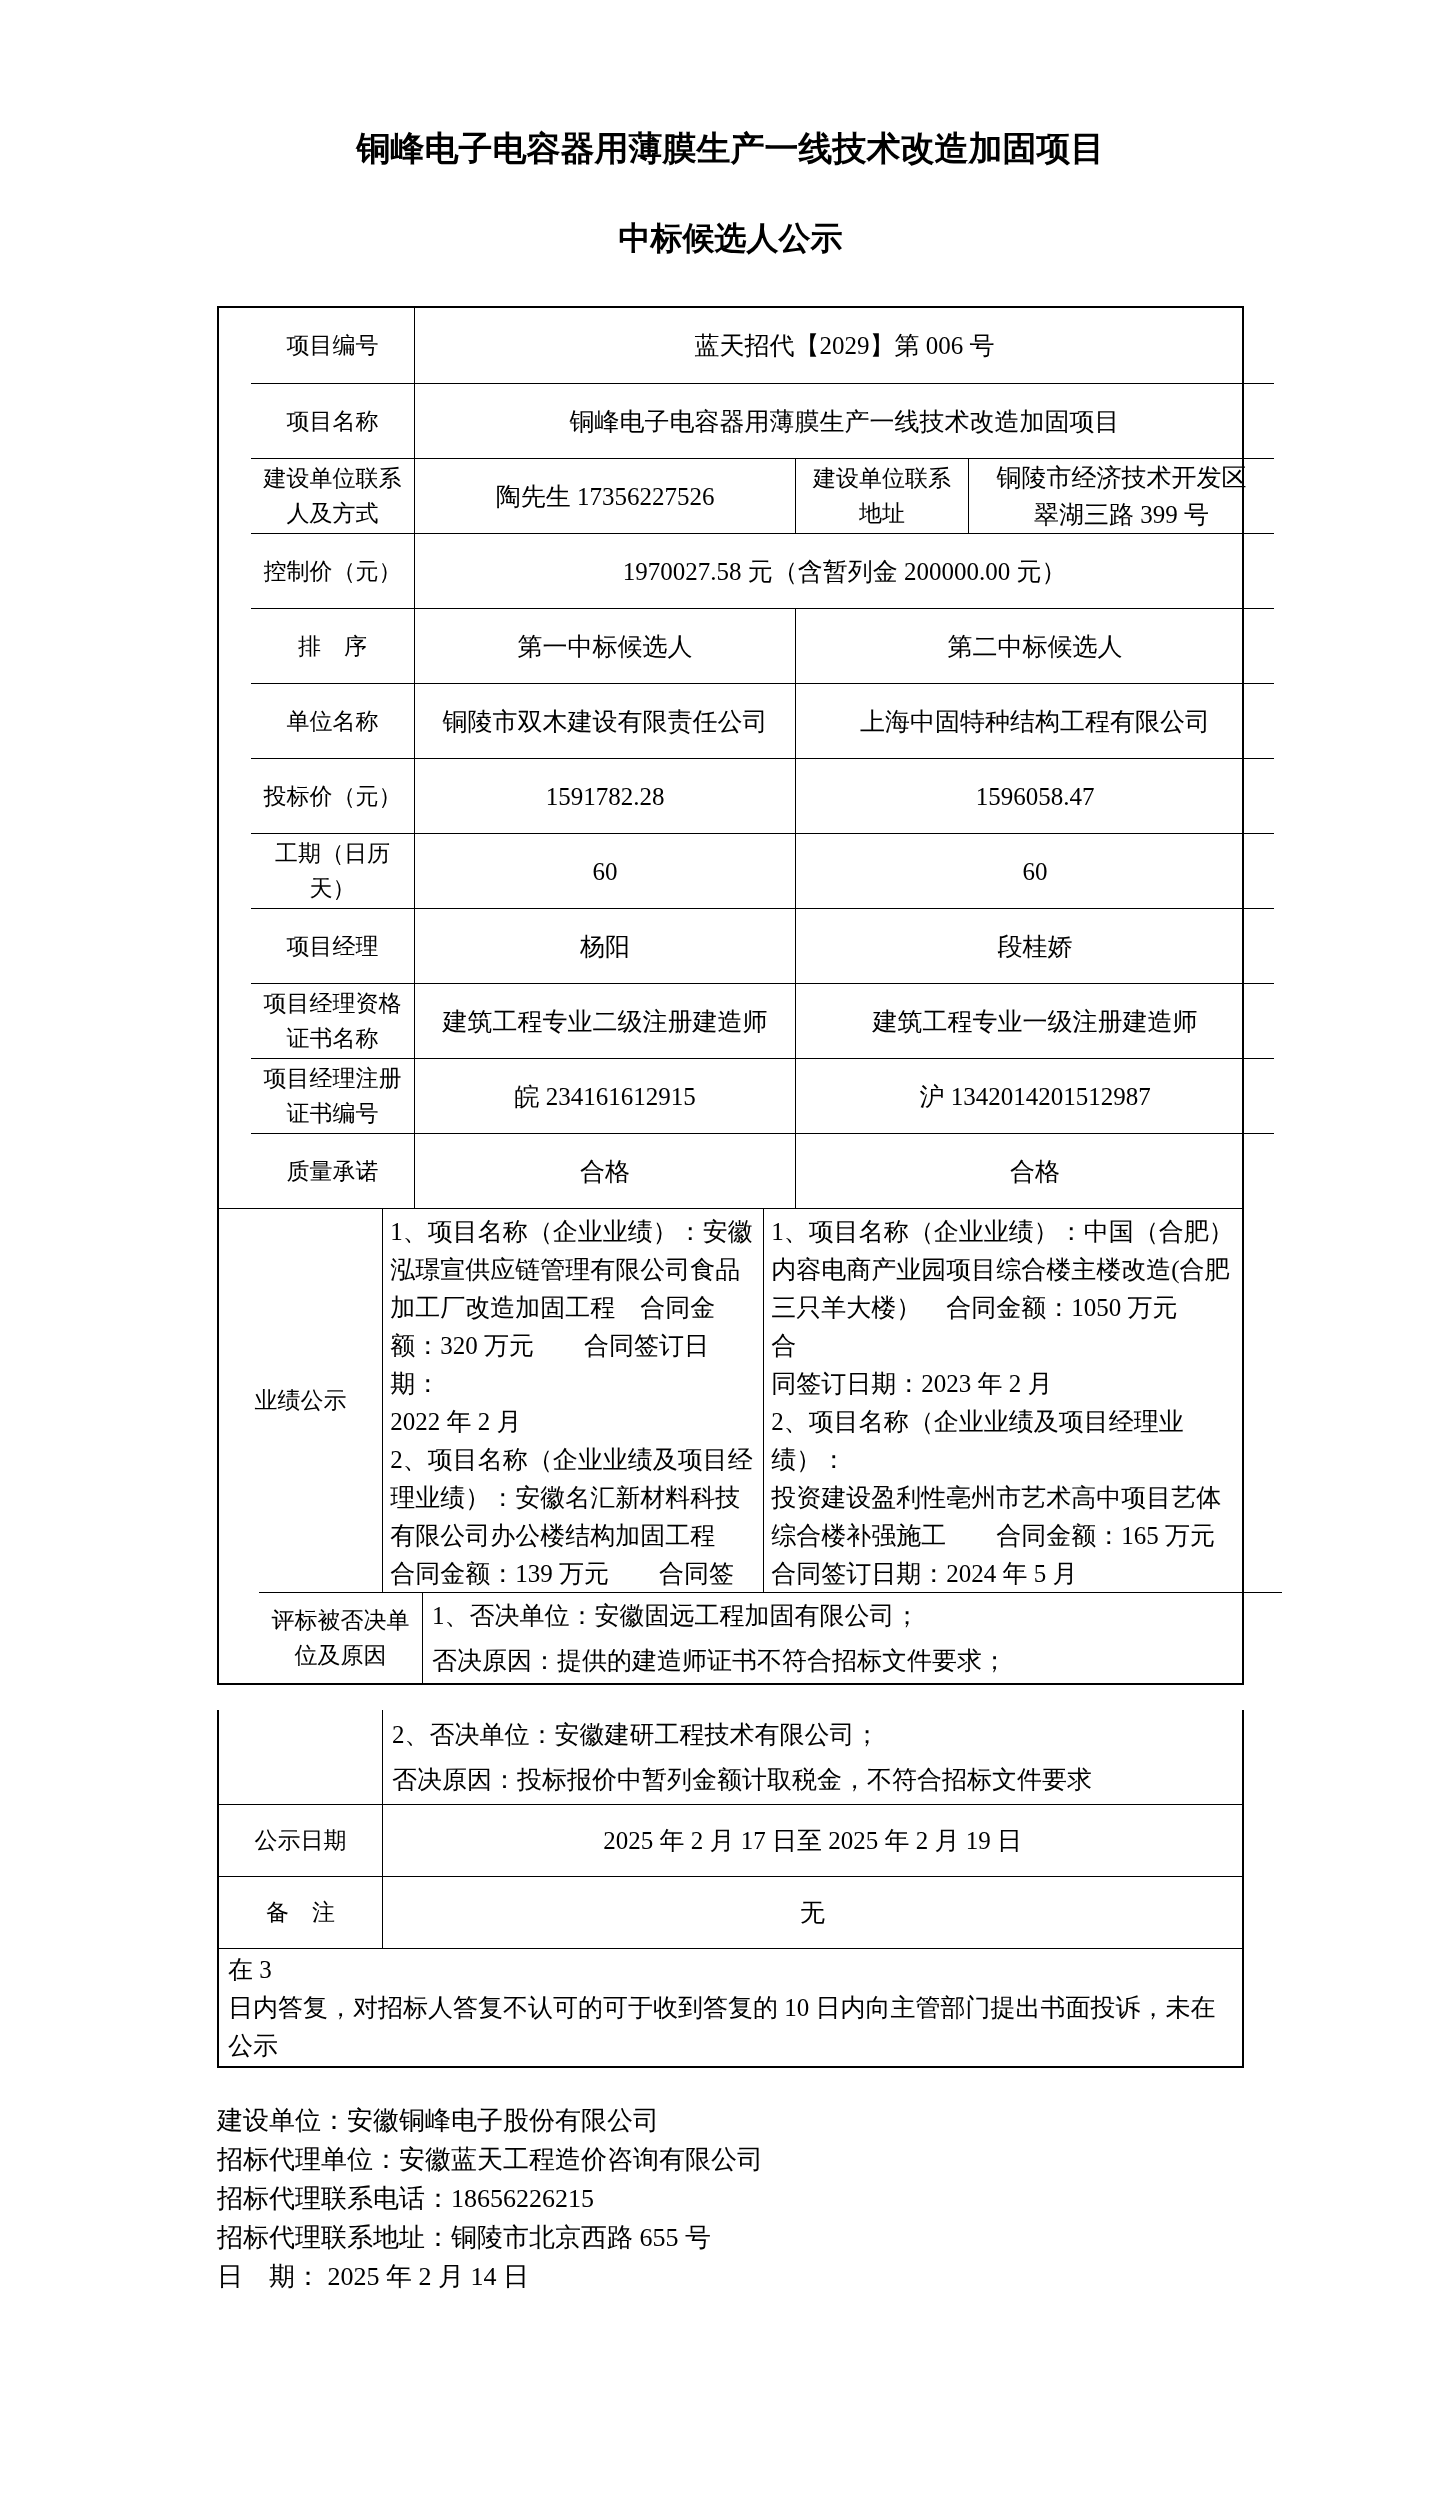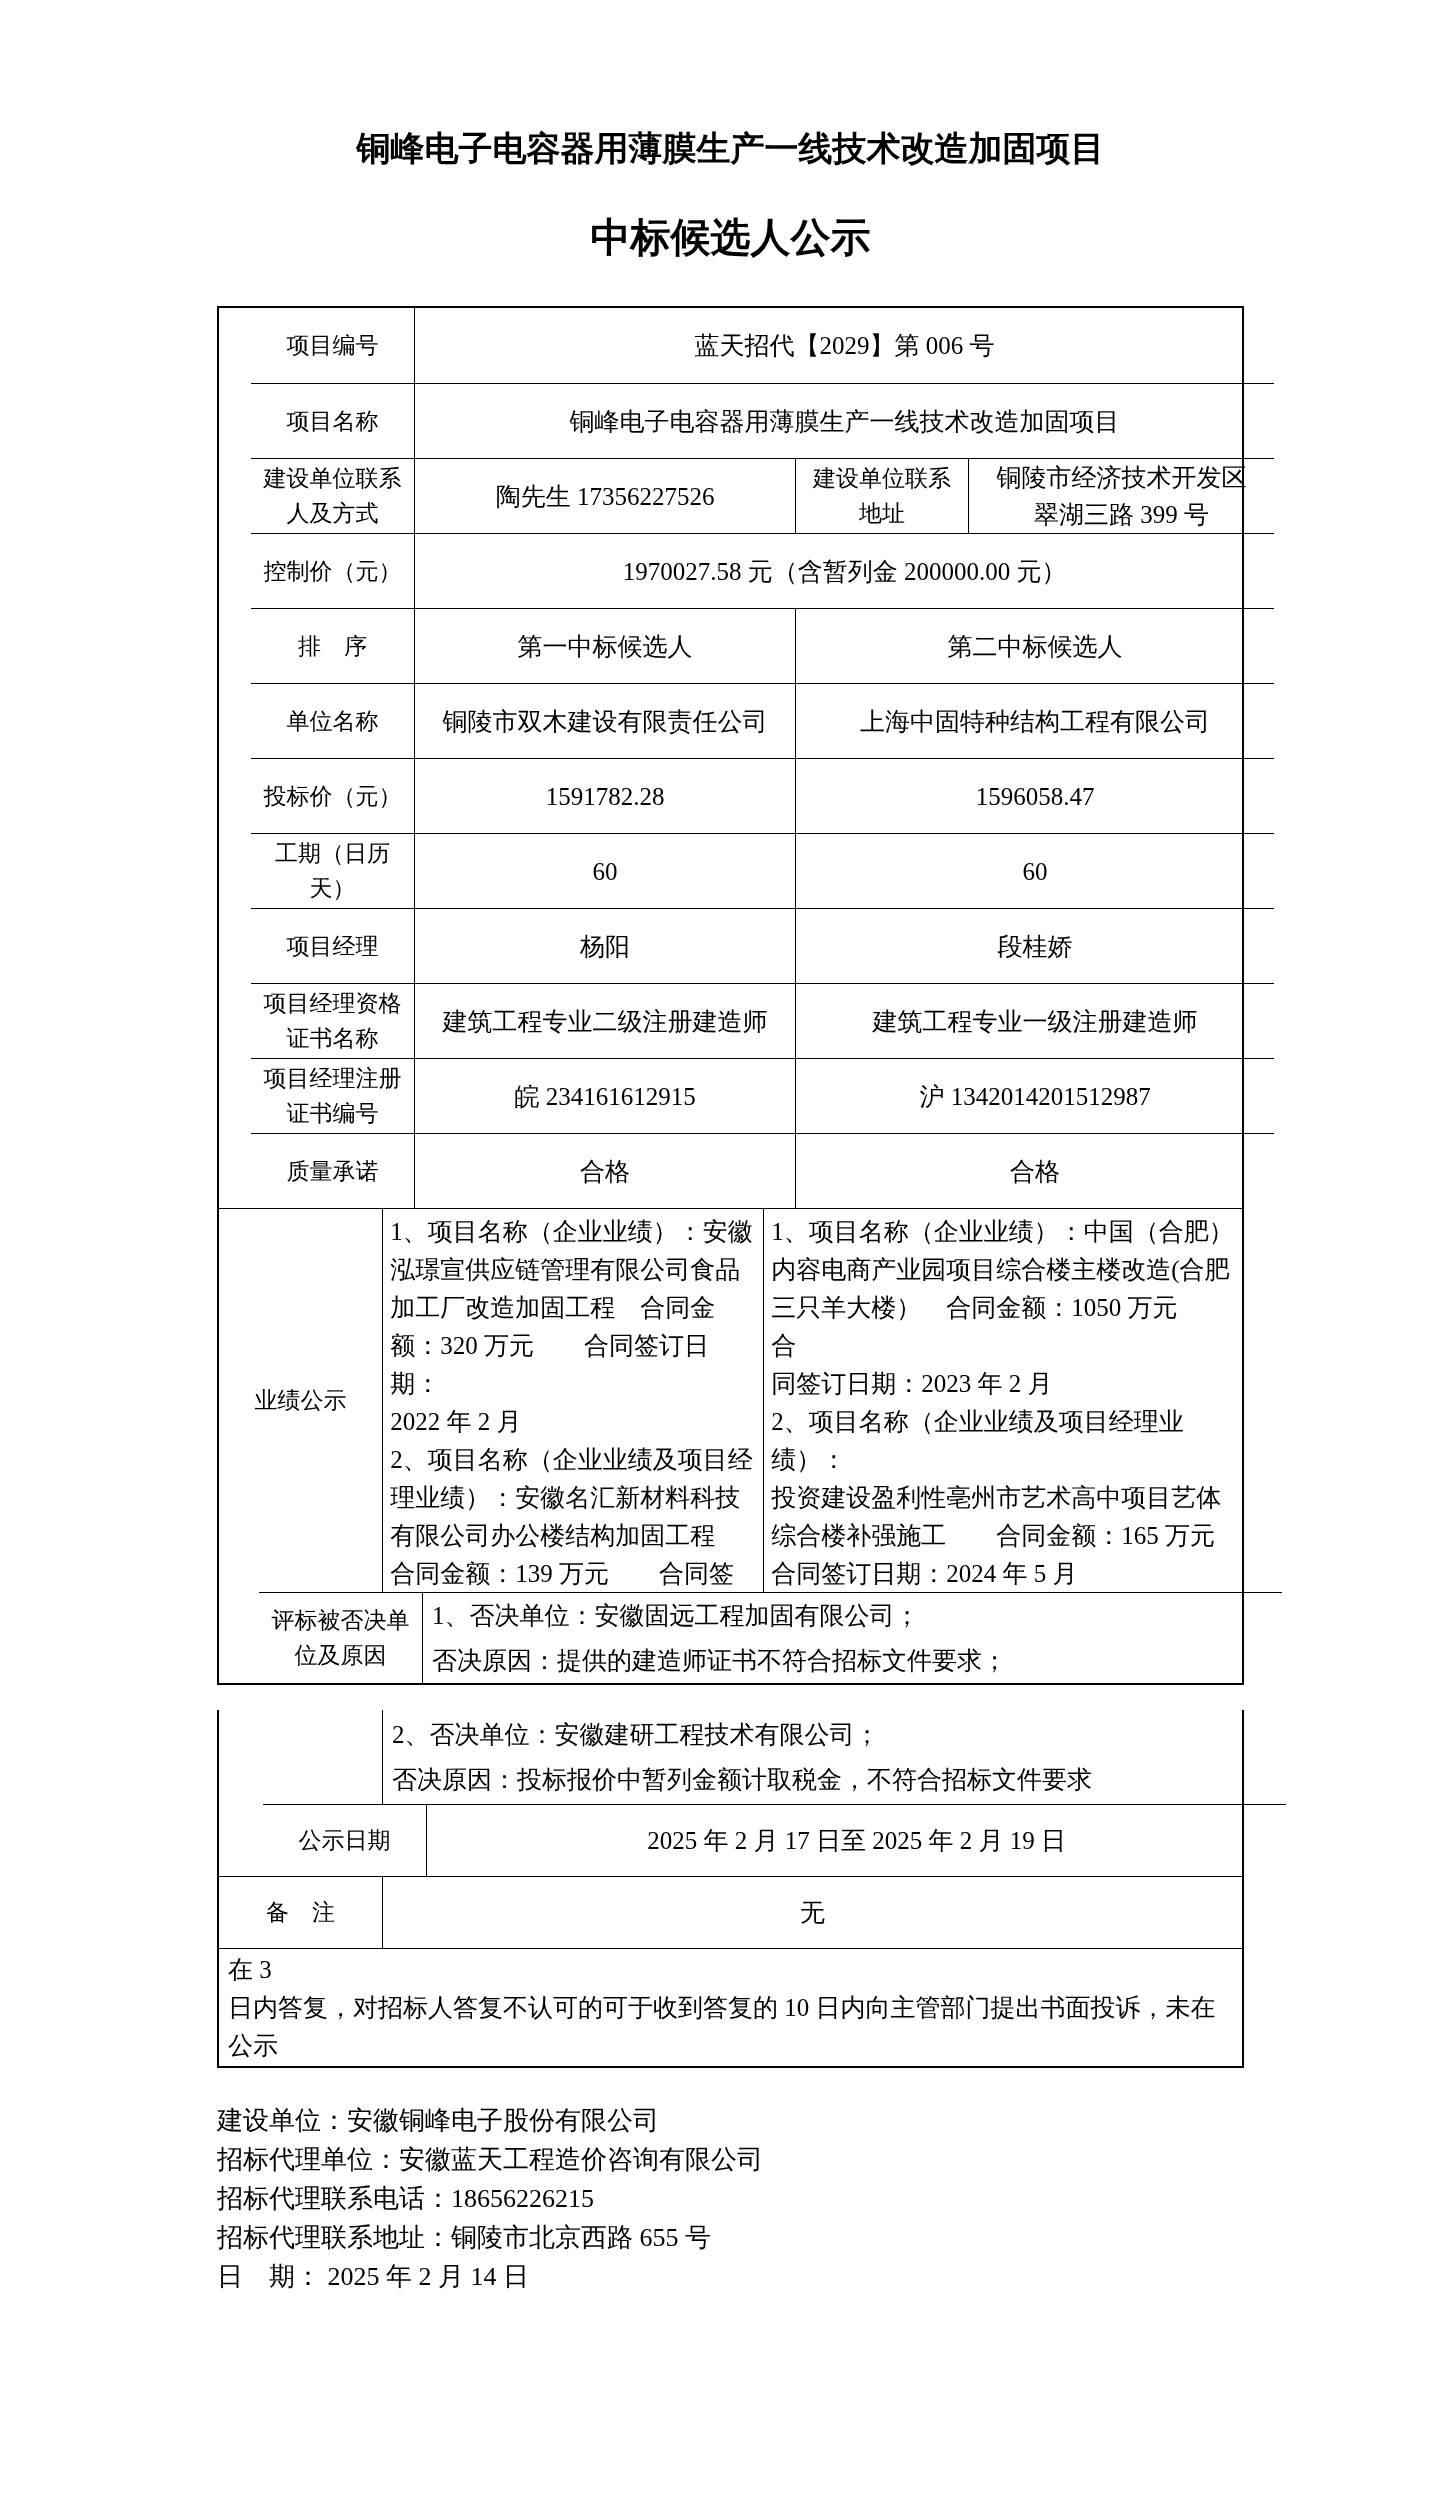--- a/index.html
+++ b/index.html
@@ -13,21 +13,21 @@
   }
   .doc{position:absolute;left:217px;top:0;width:1027px;}
   .title{
     margin:128px 0 0 0;
     text-align:center;
     font-size:34px;font-weight:bold;line-height:42px;
   }
   .subtitle{
     margin:48px 0 0 0;
     text-align:center;
-    font-size:40px;font-weight:bold;line-height:40px;
+    font-size:32px;font-weight:bold;line-height:40px;
   }
   .tbl{
     margin-top:48px;
     border:2.7px solid #000;
     width:100%;
     box-sizing:border-box;
   }
   .tbl.part2{border-top:none;margin-top:0;}
   .gap{height:25px;}
   .row{display:flex;box-sizing:border-box;width:100%;}
@@ -45,21 +45,21 @@
   }
   .c1{width:381px;flex:0 0 381px;}
   .addr-lab{width:173px;flex:0 0 173px;padding:0 5.5px;}
   .addr-lab .t{width:100%;text-align:center;white-space:pre-line;font-size:23px;line-height:35px;}
   .grow{flex:1 1 auto;}
   .val .t{font-size:25px;line-height:37px;text-align:center;white-space:pre-line;}
   .h-std{height:75px;margin-left:32px;}
   .h-perf{height:384px;}
   .h-rej1{height:91px;margin-left:40px;}
   .h-rej2{height:94px;}
-  .h-date{height:72px;margin-left:44px;}
+  .h-date{height:72px;}
   .h-remark{height:72px;}
   .h-note{height:118px;}
   .lefttop{align-items:flex-start;justify-content:flex-start;padding:3.7px 7.3px;}
   .lefttop .t{font-size:25px;line-height:38px;text-align:left;white-space:pre-line;}
   .leftmid{justify-content:flex-start;padding:0 9.1px;}
   .leftmid .t{font-size:25px;line-height:45px;text-align:left;white-space:pre-line;}
   .note-cell{width:100%;justify-content:flex-start;padding:3.7px 9.1px;}
   .note-cell .t{font-size:25px;line-height:38px;text-align:left;white-space:pre-line;}
   .footer{margin-top:33px;}
   .footer .fline{font-size:26px;line-height:39px;text-align:left;}

